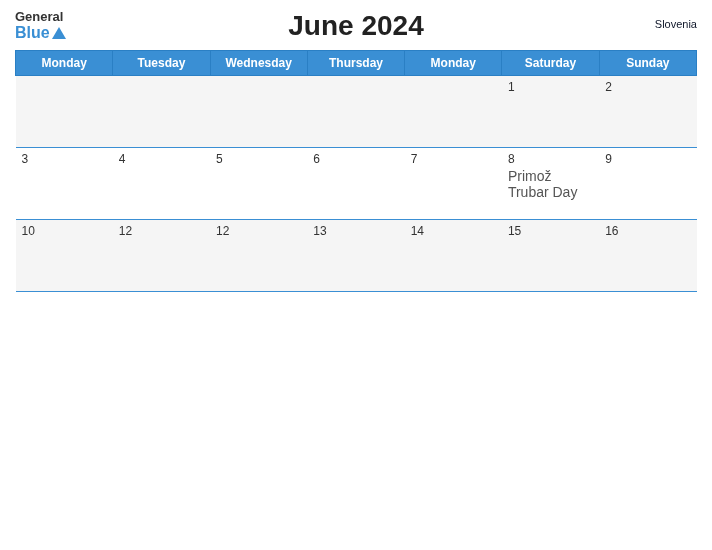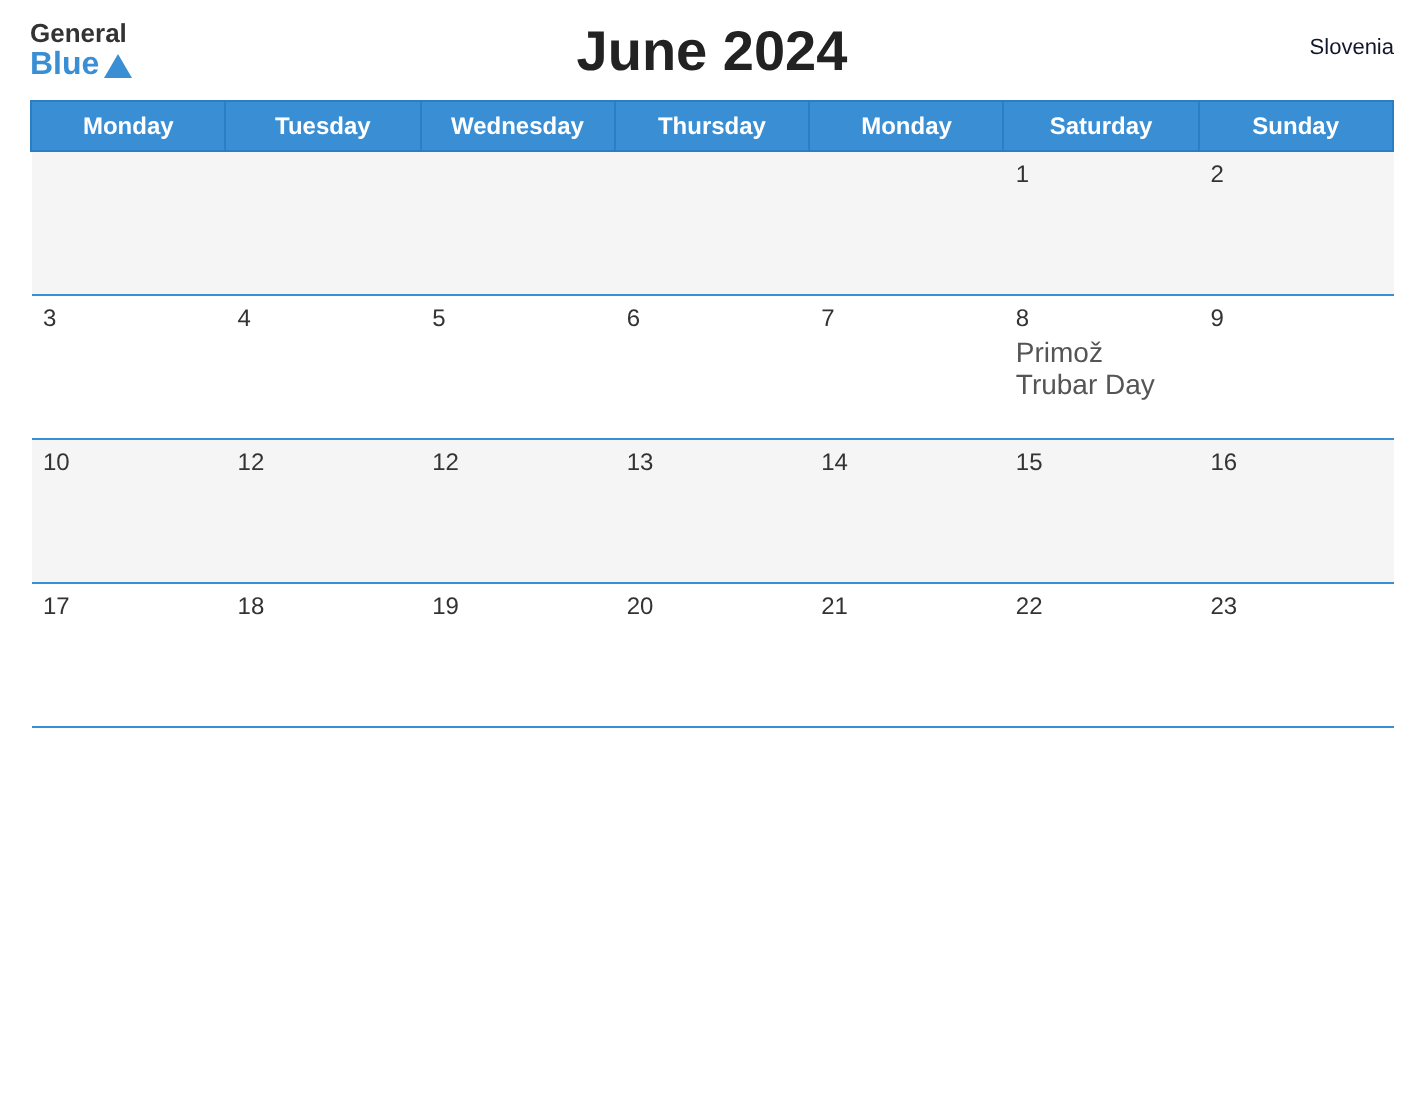--- a/index.html
+++ b/index.html
@@ -193,38 +193,15 @@
           <td>
             <span class="day-num">14</span>
           </td>
           <td>
             <span class="day-num">15</span>
           </td>
           <td>
             <span class="day-num">16</span>
           </td>
         </tr>
-        <tr>
-          <td>
-            <span class="day-num">17</span>
-          </td>
-          <td>
-            <span class="day-num">18</span>
-          </td>
-          <td>
-            <span class="day-num">19</span>
-          </td>
-          <td>
-            <span class="day-num">20</span>
-          </td>
-          <td>
-            <span class="day-num">21</span>
-          </td>
-          <td>
-            <span class="day-num">22</span>
-          </td>
-          <td>
-            <span class="day-num">23</span>
-          </td>
-        </tr>
       </tbody>
   </table>
 </div>
 
 </body></html>

